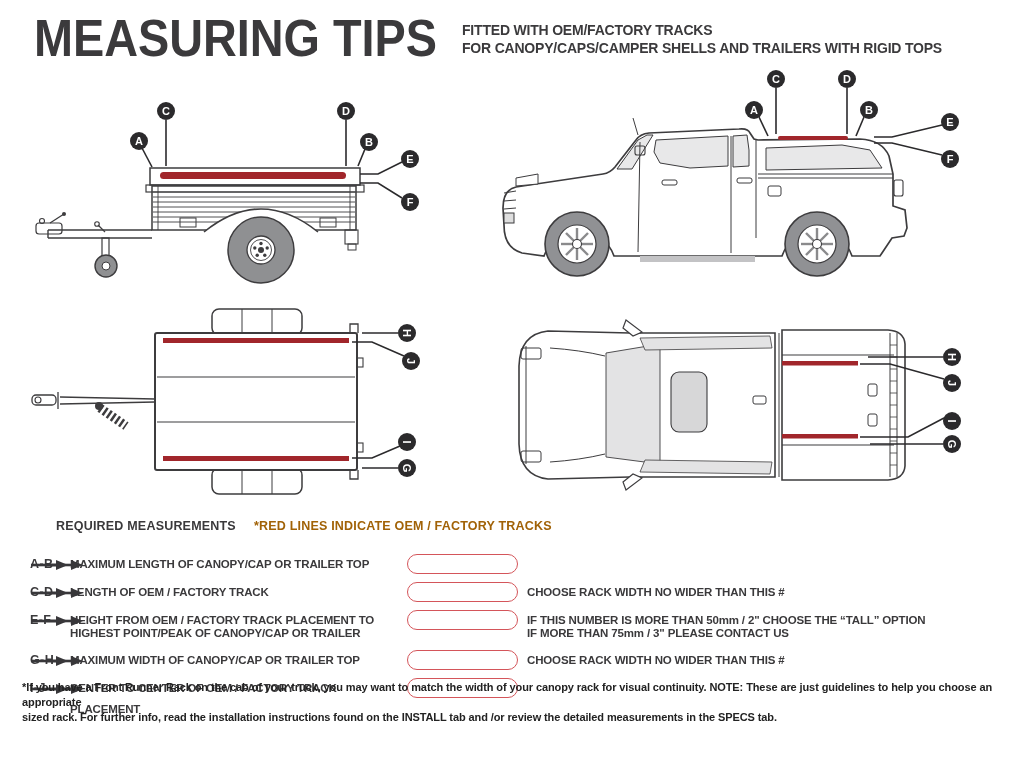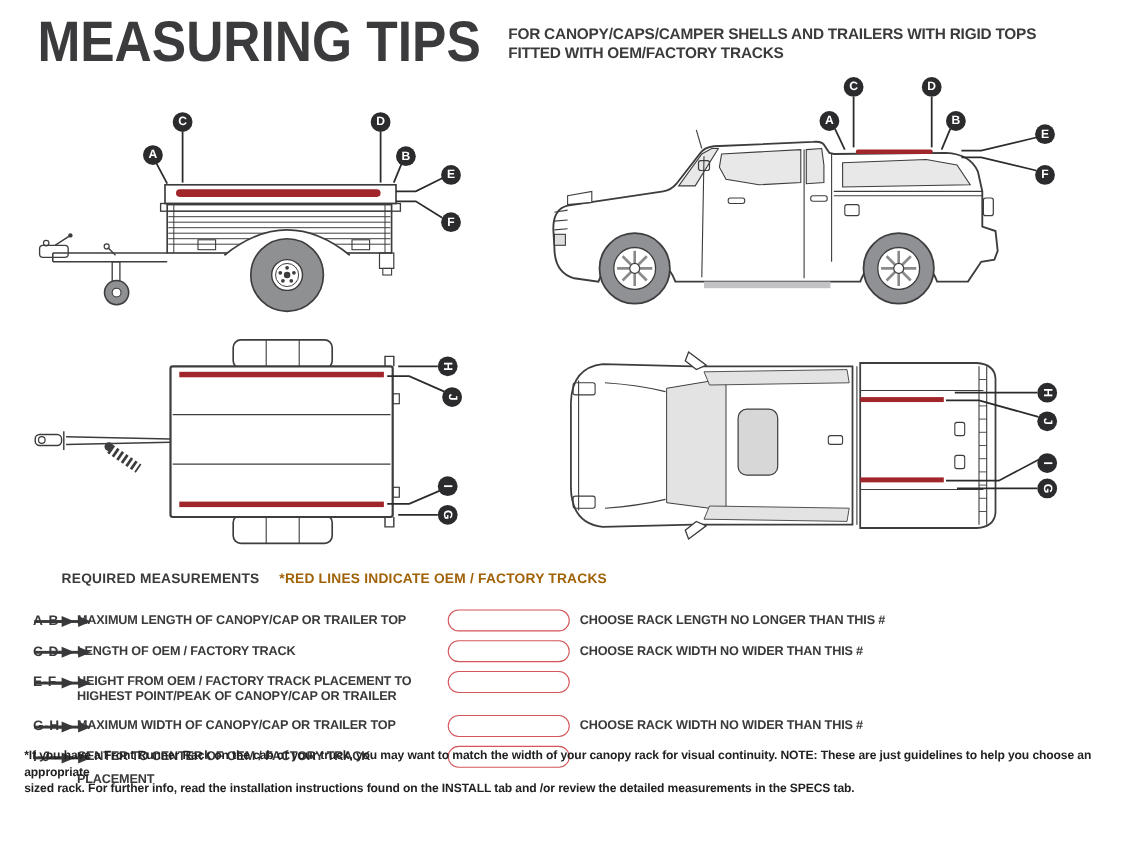--- a/index.html
+++ b/index.html
@@ -30,22 +30,22 @@
   svg text.co{font-family:"Liberation Sans","DejaVu Sans",sans-serif;font-size:11px;font-weight:700;
               fill:#fff;text-anchor:middle;dominant-baseline:central;}
   .ln{stroke:#2b2a2c;stroke-width:1.6;fill:none;}
   .ol{stroke:#3d3c3e;fill:none;}
 </style>
 </head>
 <body>
 
 <div class="abs" id="title">MEASURING TIPS</div>
 <div class="abs" id="subtitle">
+  <div>FITTED WITH OEM/FACTORY TRACKS</div>
   <div>FOR CANOPY/CAPS/CAMPER SHELLS AND TRAILERS WITH RIGID TOPS</div>
-  <div>FITTED WITH OEM/FACTORY TRACKS</div>
 </div>
 
 <svg style="left:20px;top:80px" width="440" height="220" viewBox="0 0 440 220">
   <defs>
     <clipPath id="fenderClip">
         <path d="M184,152 Q241,106 298,152 L298,218 L184,218 Z"></path>
       </clipPath>
   </defs>
   <g>
 
@@ -362,21 +362,20 @@
   <div class="m-desc">MAXIMUM  LENGTH OF CANOPY/CAP OR TRAILER TOP</div>
   <svg class="arrow" width="38" height="12" viewBox="0 0 38 12">
       <line x1="1" y1="6" x2="27" y2="6" stroke="#38373a" stroke-width="2.6"></line>
       <polygon points="26,1 38,6 26,11" fill="#38373a"></polygon>
     </svg>
   <div class="pill"></div>
   <svg class="arrow arrow2" width="38" height="12" viewBox="0 0 38 12">
       <line x1="1" y1="6" x2="27" y2="6" stroke="#38373a" stroke-width="2.6"></line>
       <polygon points="26,1 38,6 26,11" fill="#38373a"></polygon>
     </svg>
-  <div class="m-result">CHOOSE RACK LENGTH NO LONGER THAN THIS #</div>
 </div>
 
 <div class="m-row" style="top:582px">
   <div class="m-range">C-D</div>
   <div class="m-desc">LENGTH OF OEM / FACTORY TRACK</div>
   <svg class="arrow" width="38" height="12" viewBox="0 0 38 12">
       <line x1="1" y1="6" x2="27" y2="6" stroke="#38373a" stroke-width="2.6"></line>
       <polygon points="26,1 38,6 26,11" fill="#38373a"></polygon>
     </svg>
   <div class="pill"></div>
@@ -393,20 +392,22 @@
 HIGHEST POINT/PEAK OF CANOPY/CAP OR TRAILER</div>
   <svg class="arrow" width="38" height="12" viewBox="0 0 38 12">
       <line x1="1" y1="6" x2="27" y2="6" stroke="#38373a" stroke-width="2.6"></line>
       <polygon points="26,1 38,6 26,11" fill="#38373a"></polygon>
     </svg>
   <div class="pill"></div>
   <svg class="arrow arrow2" width="38" height="12" viewBox="0 0 38 12">
       <line x1="1" y1="6" x2="27" y2="6" stroke="#38373a" stroke-width="2.6"></line>
       <polygon points="26,1 38,6 26,11" fill="#38373a"></polygon>
     </svg>
+  <div class="m-result ml">IF THIS NUMBER IS MORE THAN 50mm / 2" CHOOSE THE “TALL” OPTION
+IF MORE THAN 75mm / 3" PLEASE CONTACT US</div>
 </div>
 
 <div class="m-row" style="top:650px">
   <div class="m-range">G-H</div>
   <div class="m-desc">MAXIMUM  WIDTH OF CANOPY/CAP OR TRAILER TOP</div>
   <svg class="arrow" width="38" height="12" viewBox="0 0 38 12">
       <line x1="1" y1="6" x2="27" y2="6" stroke="#38373a" stroke-width="2.6"></line>
       <polygon points="26,1 38,6 26,11" fill="#38373a"></polygon>
     </svg>
   <div class="pill"></div>

